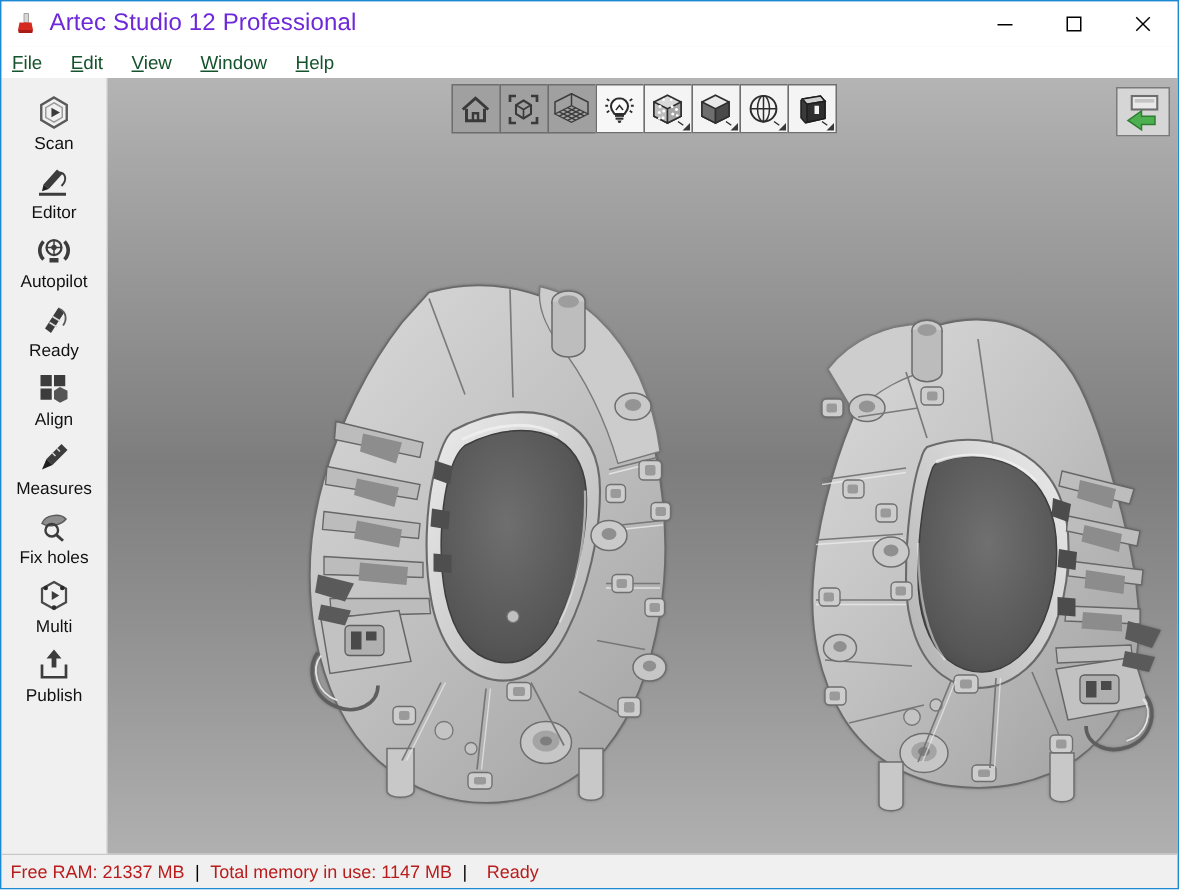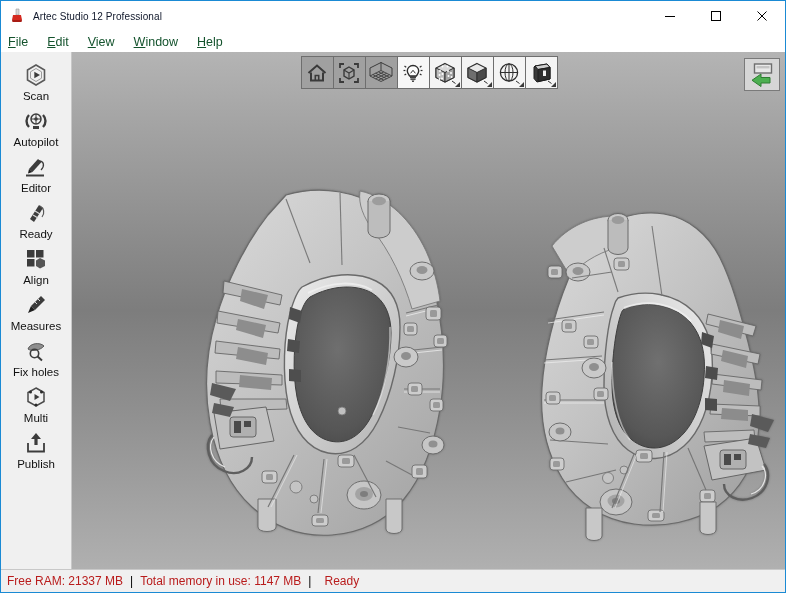--- a/index.html
+++ b/index.html
@@ -37,22 +37,22 @@
     box-sizing: border-box;
   }
   .app-icon {
     width: 20px;
     height: 20px;
     position: relative;
     flex: 0 0 20px;
     margin-right: 6px;
   }
   .title-text {
-    font-size: 10px;
-    color: #0f172a;
+    font-size: 16px;
+    color: #6d28d9;
     letter-spacing: 0.1px;
     white-space: nowrap;
   }
   .win-controls {
     position: absolute;
     right: 0;
     top: 0;
     height: 30px;
     display: flex;
   }
@@ -293,42 +293,42 @@
             <polygon points="13,6.5 18.5,9.8 18.5,16.2 13,19.5 7.5,16.2 7.5,9.8" fill="none" stroke="#9b9b9b" stroke-width="1"></polygon>
             <polygon points="11.3,9.8 17,13 11.3,16.2" fill="#3c3c3c"></polygon>
           </svg>
         </span>
         <span class="side-label">Scan</span>
       </div>
 
       <div class="side-item">
         <span class="side-ico">
           <svg width="26" height="26" viewBox="0 0 26 26">
+            <path d="M6 15 L15 5 L18.5 8 L9.5 18 Z" fill="#3c3c3c"></path>
+            <path d="M6 15 L9.5 18 L5 19.5 Z" fill="#1e1e1e"></path>
+            <path d="M16 7 C21 7 22 12 18 16" fill="none" stroke="#3c3c3c" stroke-width="1.3"></path>
+            <rect x="3" y="20.5" width="18" height="2" fill="#3c3c3c"></rect>
+          </svg>
+        </span>
+        <span class="side-label">Editor</span>
+      </div>
+
+      <div class="side-item">
+        <span class="side-ico">
+          <svg width="26" height="26" viewBox="0 0 26 26">
             <path d="M6 7 A8.5 8.5 0 0 0 6 19" fill="none" stroke="#3c3c3c" stroke-width="2.4"></path>
             <path d="M20 7 A8.5 8.5 0 0 1 20 19" fill="none" stroke="#3c3c3c" stroke-width="2.4"></path>
             <circle cx="13" cy="11" r="5" fill="none" stroke="#3c3c3c" stroke-width="1.5"></circle>
             <circle cx="13" cy="11" r="1.8" fill="#3c3c3c"></circle>
             <line x1="13" y1="6" x2="13" y2="16" stroke="#3c3c3c" stroke-width="1"></line>
             <line x1="8" y1="11" x2="18" y2="11" stroke="#3c3c3c" stroke-width="1"></line>
             <path d="M10 18 h6 v3 h-6 z" fill="#3c3c3c"></path>
           </svg>
         </span>
         <span class="side-label">Autopilot</span>
-      </div>
-
-      <div class="side-item">
-        <span class="side-ico">
-          <svg width="26" height="26" viewBox="0 0 26 26">
-            <path d="M6 15 L15 5 L18.5 8 L9.5 18 Z" fill="#3c3c3c"></path>
-            <path d="M6 15 L9.5 18 L5 19.5 Z" fill="#1e1e1e"></path>
-            <path d="M16 7 C21 7 22 12 18 16" fill="none" stroke="#3c3c3c" stroke-width="1.3"></path>
-            <rect x="3" y="20.5" width="18" height="2" fill="#3c3c3c"></rect>
-          </svg>
-        </span>
-        <span class="side-label">Editor</span>
       </div>
 
       <div class="side-item">
         <span class="side-ico">
           <svg width="26" height="26" viewBox="0 0 26 26">
             <path d="M7 19 L16 5 L20 8 L11 22 Z" fill="#3c3c3c"></path>
             <path d="M12 11 L17 14" stroke="#d8d8d8" stroke-width="1.2"></path>
             <path d="M10 15 L15 18" stroke="#d8d8d8" stroke-width="1.2"></path>
             <path d="M17 6 C21 8 22 13 19 17" fill="none" stroke="#5a5a5a" stroke-width="1.2"></path>
           </svg>

